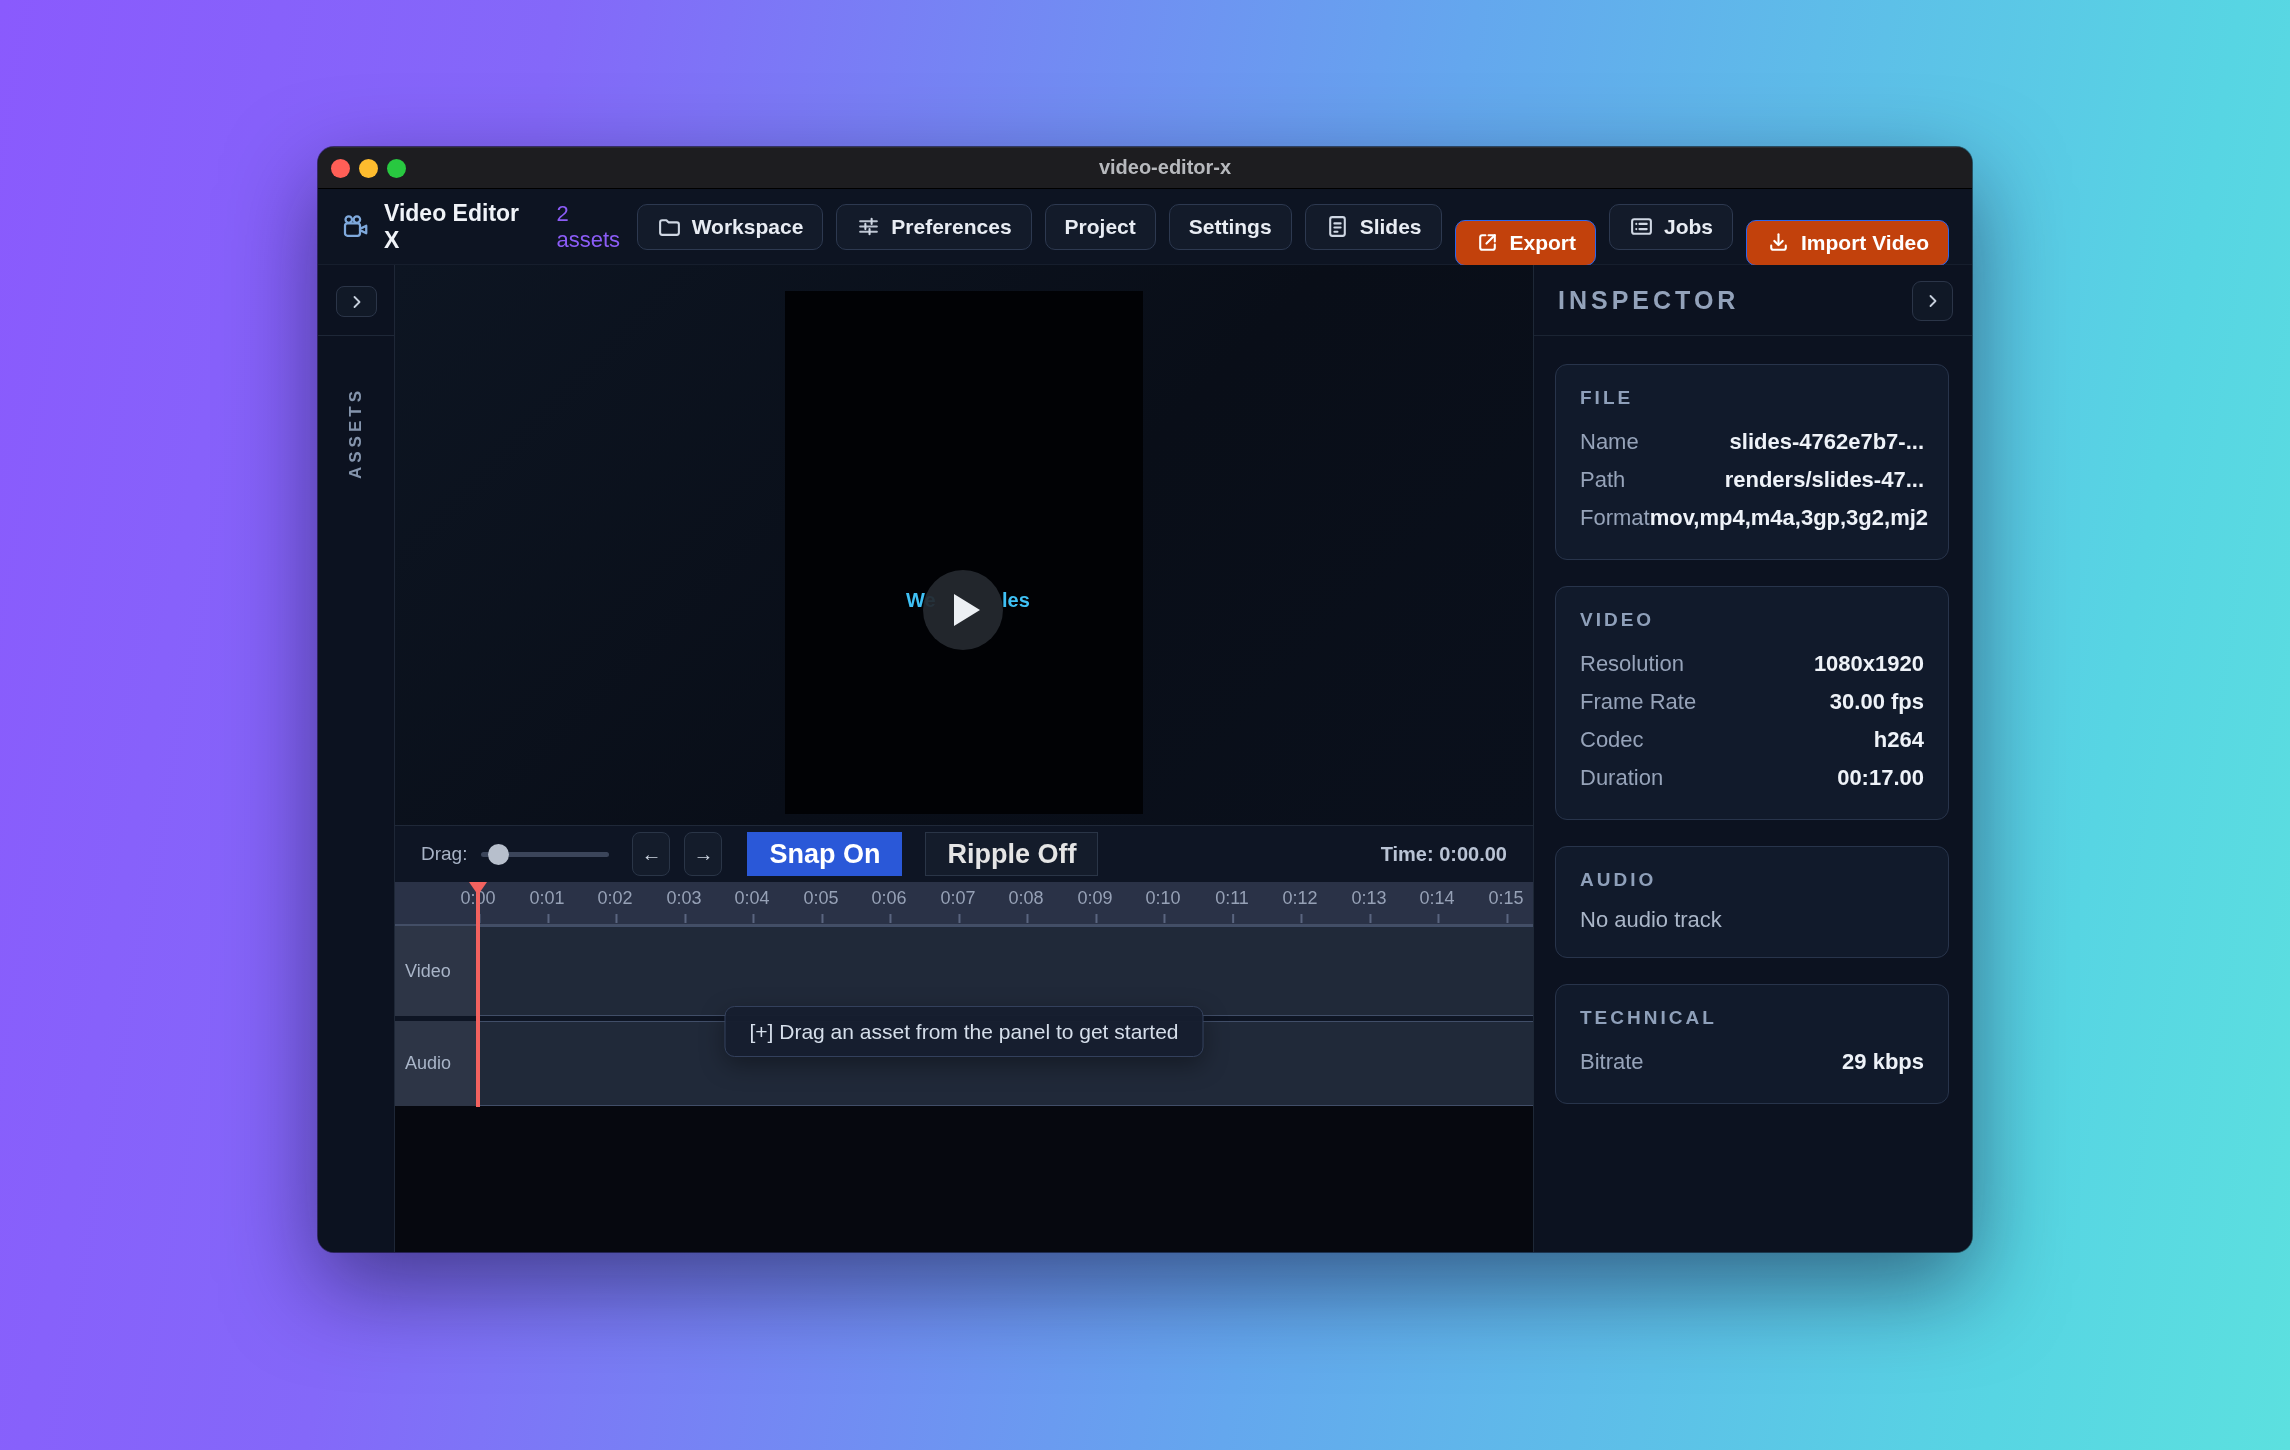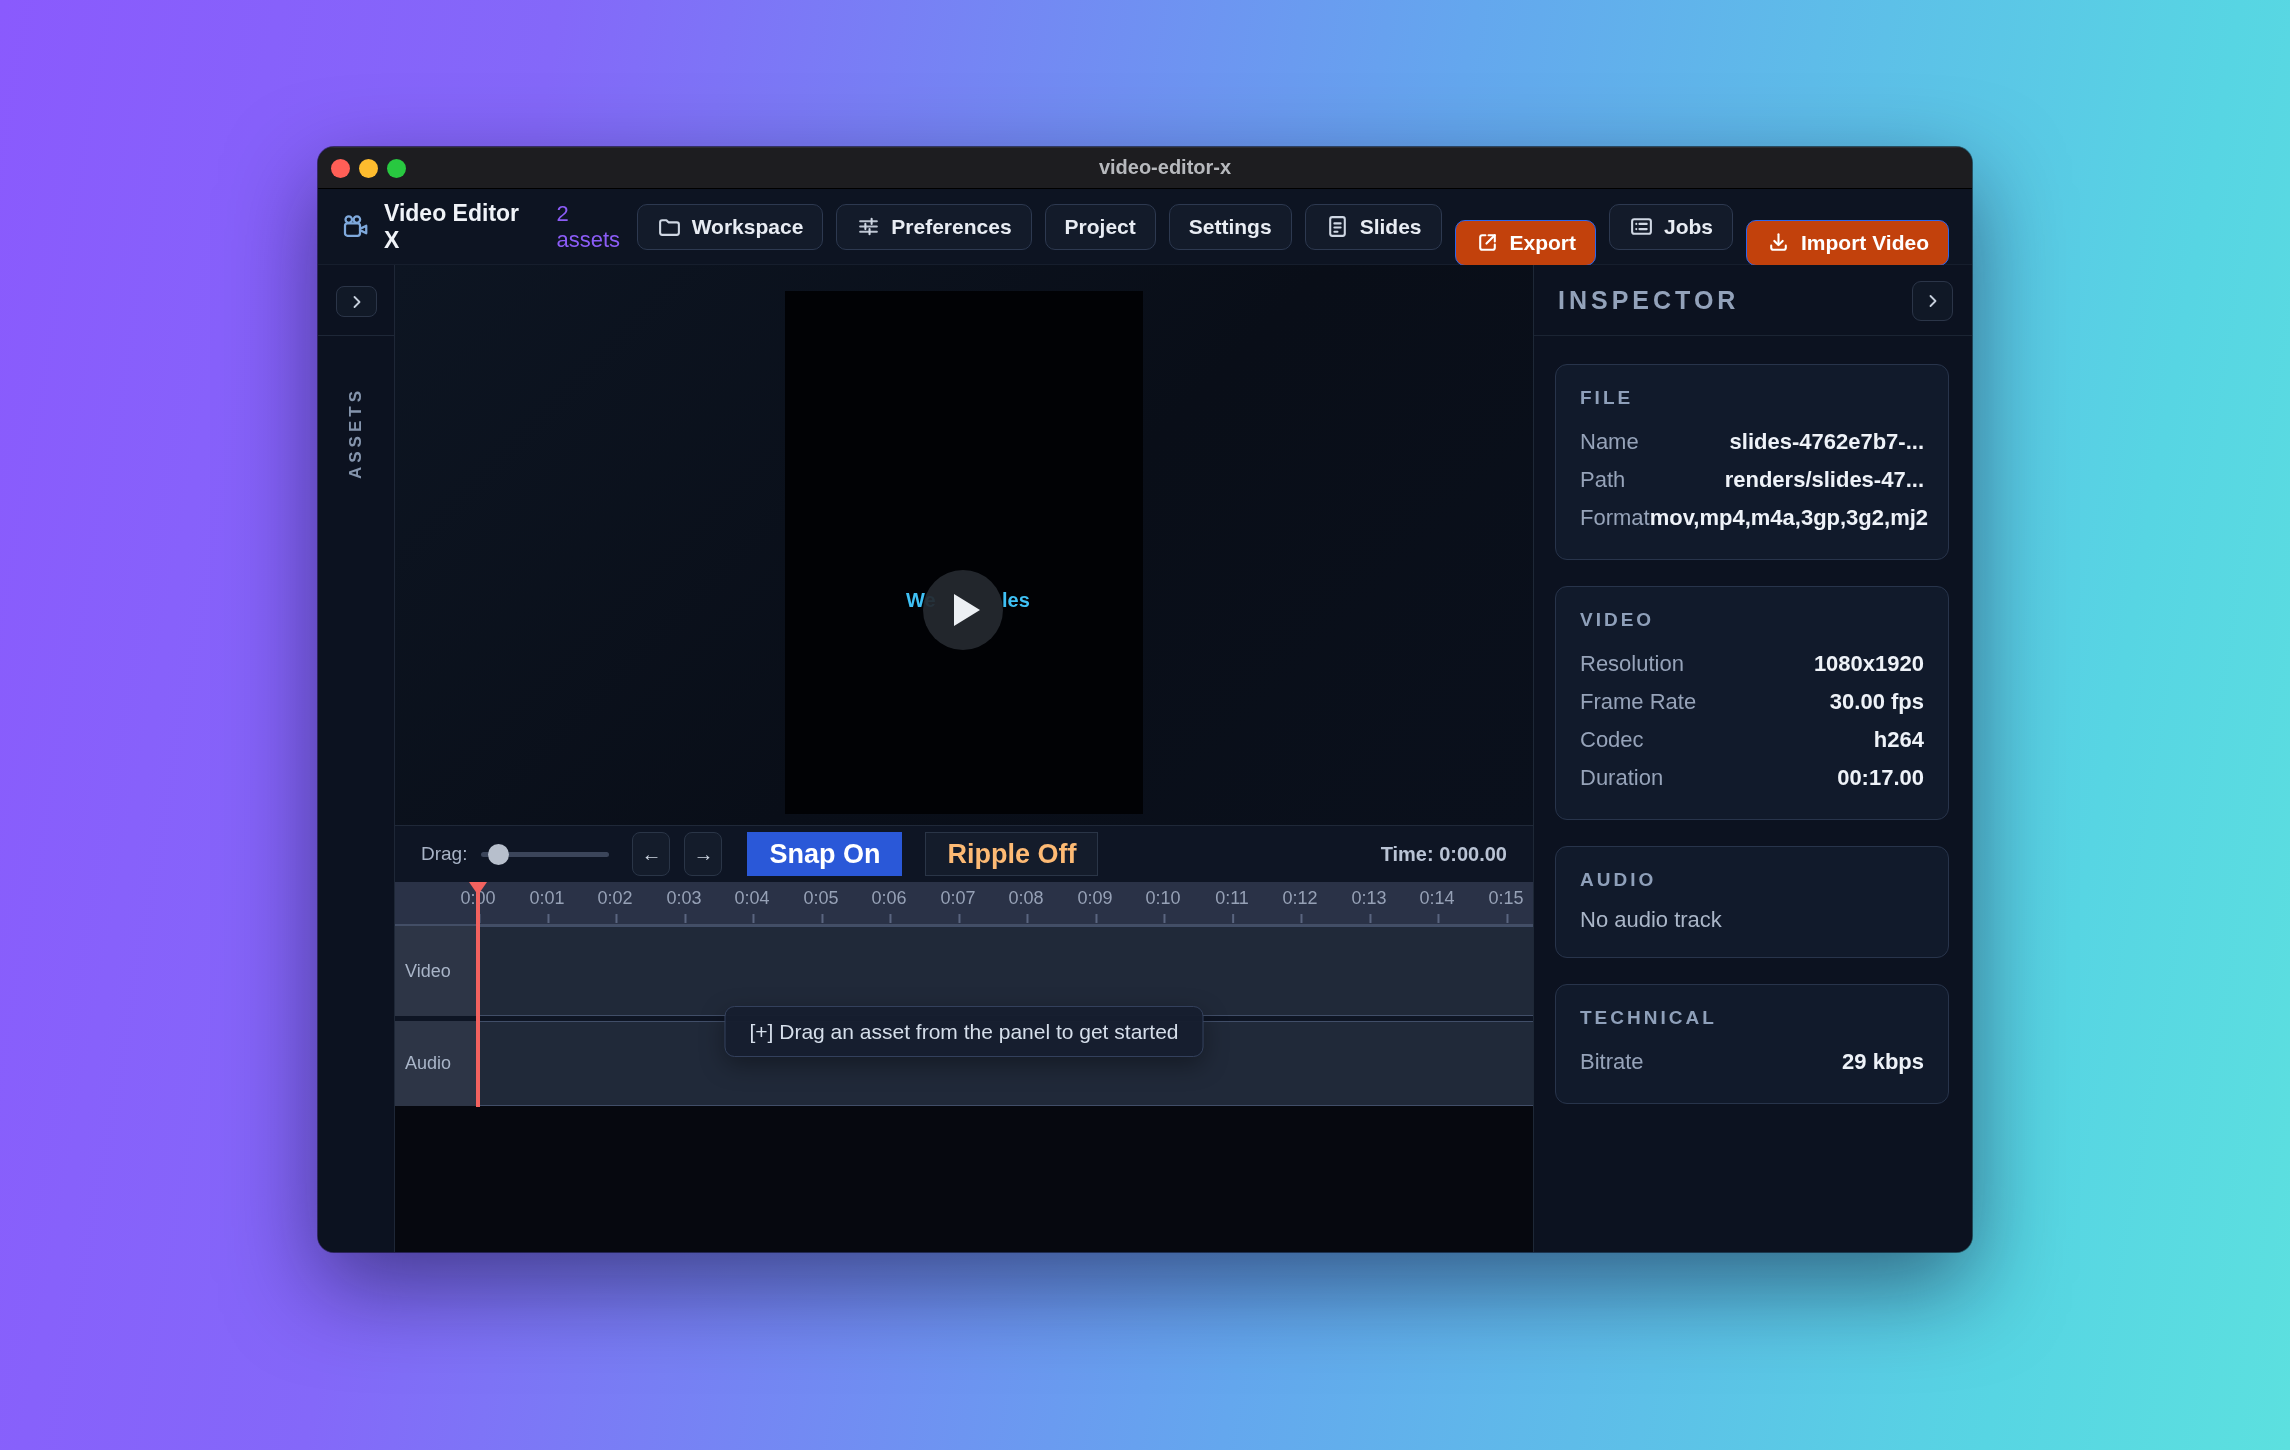--- a/index.html
+++ b/index.html
@@ -59,21 +59,21 @@
   .timeline { flex:1; background:#0e1524; border-top:1px solid #1f2838; position:relative; display:flex; flex-direction:column; min-height:0;}
   .tl-controls { height:56px; display:flex; align-items:center; padding:0 26px; gap:14px; flex:0 0 auto;}
   .zoom-label { color:#a8b3c6; font-size:19px; }
   .slider { position:relative; width:128px; height:21px; margin-right:9px; cursor:pointer;}
   .slider-track { position:absolute; left:0; top:8px; width:100%; height:5px; border-radius:3px; background:#3b455a; }
   .slider-thumb { position:absolute; left:7px; top:0; width:21px; height:21px; border-radius:50%; background:#b7bfcc; }
   .sq-btn { width:38px; height:44px; border-radius:8px; background:#141c2b; border:1px solid #2a3547;
     color:#cdd5e1; font-size:20px; cursor:pointer; display:flex; align-items:center; justify-content:center; font-family:inherit;}
   .pill-btn { height:44px; padding:0 21px; border-radius:0; font-family:inherit; font-size:27px; font-weight:700; cursor:pointer;}
   .pill-on { background:#2a58d8; border:1px solid #2a58d8; color:#fff; margin-left:11px;}
-  .pill-off { background:#141c2b; border:1px solid #2a3547; color:#fdba74; margin-left:9px;}
+  .pill-off { background:#141c2b; border:1px solid #2a3547; color:#e5e5e5; margin-left:9px;}
   .tl-time { margin-left:auto; color:#b9c3d4; font-size:20px; font-weight:600; }
   .ruler { height:44px; background:#2a3247; border-bottom:2px solid #434e66; position:relative; flex:0 0 auto; cursor:pointer;}
   .tick-label { position:absolute; top:6px; transform:translateX(-50%); color:#96a1b6; font-size:18px; }
   .tick-label::after { content:""; position:absolute; left:50%; top:26px; width:2px; height:9px; background:#5a6580; }
   .tracks { flex:0 0 auto; }
   .track-row { display:flex; }
   .row-video { height:90px; } .row-audio { height:85px; margin-top:5px; }
   .track-label { width:83px; background:#2d3546; color:#a9b5c8; font-size:18px; display:flex; align-items:center; padding-left:10px; flex:0 0 auto;}
   .track-content { flex:1; background:#202939; border-top:1px solid #414e68; border-bottom:1px solid #414e68; }
   .tl-void { flex:1; background:#06080f; }

